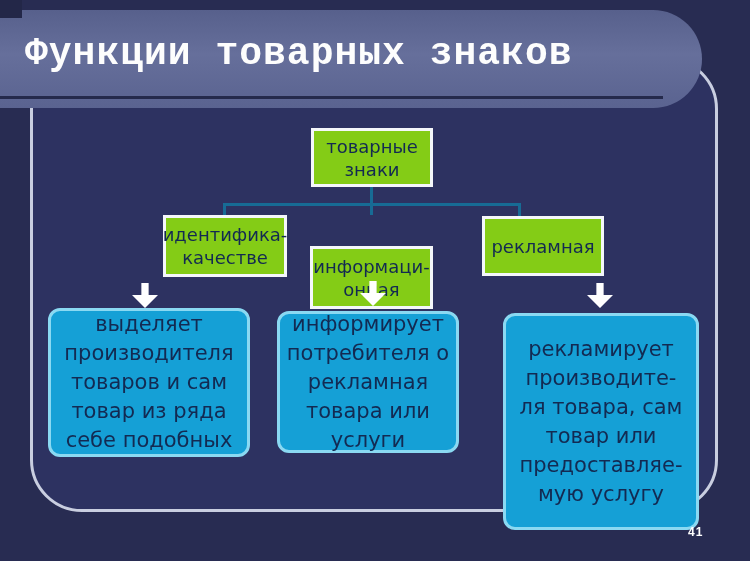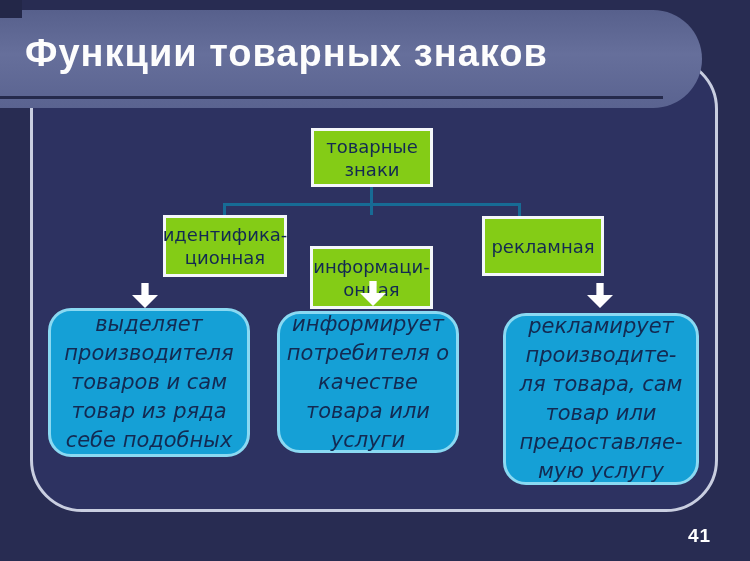--- a/index.html
+++ b/index.html
@@ -23,21 +23,21 @@
   .band-underline{
     position:absolute;left:0;top:86px;width:663px;height:3px;
     background:#252a4c;
   }
   .corner-square{
     position:absolute;left:0;top:0;width:22px;height:18px;
     background:#232748;
   }
   .title{
     position:absolute;left:25px;top:0;height:86px;display:flex;align-items:center;
-    color:#fdfdfd;font-family:Liberation Sans, sans-serif;
+    color:#fdfdfd;font-family:Liberation Mono, monospace;
     font-size:38px;font-weight:700;letter-spacing:1px;white-space:nowrap;
   }
   
   .box{
     position:absolute;box-sizing:border-box;
     background:#84cc16;border:3px solid #f4f7fa;
     display:flex;align-items:center;justify-content:center;text-align:center;
     color:#132a52;font-size:18px;line-height:23px;white-space:pre-line;
   }
   .box-root{left:311px;top:128px;width:122px;height:59px;}
@@ -54,31 +54,31 @@
   .arrow{
     position:absolute;width:26px;height:25px;background:#ffffff;
     clip-path:polygon(36% 0,64% 0,64% 48%,100% 48%,50% 100%,0 48%,36% 48%);
   }
   .arrow-1{left:132px;top:283px;}
   .arrow-2{left:360px;top:281px;}
   .arrow-3{left:587px;top:283px;}
   
   .rbox{
     position:absolute;box-sizing:border-box;
-    background:#15a0d6;border:3px solid #8ad9f2;border-radius:23px;
+    background:#15a0d6;border:3px solid #8ad9f2;border-radius:12px;
     display:flex;align-items:center;justify-content:center;text-align:center;
-    color:#132a52;font-size:21px;line-height:29px;white-space:pre-line;font-style:italic;
+    color:#132a52;font-size:21px;line-height:29px;white-space:pre-line;
   }
   .rbox-1{left:48px;top:308px;width:202px;height:149px;}
   .rbox-2{left:277px;top:311px;width:182px;height:142px;}
-  .rbox-3{left:503px;top:313px;width:196px;height:172px;}
+  .rbox-3{left:503px;top:313px;width:196px;height:217px;}
   .page-number{
     position:absolute;left:688px;top:525px;
     color:#ffffff;font-family:"Liberation Sans",sans-serif;
-    font-size:19px;font-weight:700;letter-spacing:1px;
+    font-size:12px;font-weight:700;letter-spacing:1px;
   }
 </style>
 </head>
 <body>
 
 <div class="panel"></div>
 
 <div class="band">
   <div class="title">Функции товарных знаков</div>
   <div class="band-underline"></div>
@@ -87,37 +87,37 @@
 
 <div class="connector conn-root-v"></div>
 <div class="connector conn-h"></div>
 <div class="connector conn-v1"></div>
 <div class="connector conn-v2"></div>
 <div class="connector conn-v3"></div>
 
 <div class="box box-root">товарные
 знаки</div>
 <div class="box box-c1">идентифика-
-ционная</div>
+качестве</div>
 <div class="box box-c2">информаци-
 онная</div>
 <div class="box box-c3">рекламная</div>
 
 <div class="arrow arrow-1"></div>
 <div class="arrow arrow-2"></div>
 <div class="arrow arrow-3"></div>
 
 <div class="rbox rbox-1">выделяет
 производителя
 товаров и сам
 товар из ряда
 себе подобных</div>
 <div class="rbox rbox-2">информирует
 потребителя о
-качестве
+рекламная
 товара или
 услуги</div>
 <div class="rbox rbox-3">рекламирует
 производите-
 ля товара, сам
 товар или
 предоставляе-
 мую услугу</div>
 
 <div class="page-number">41</div>

